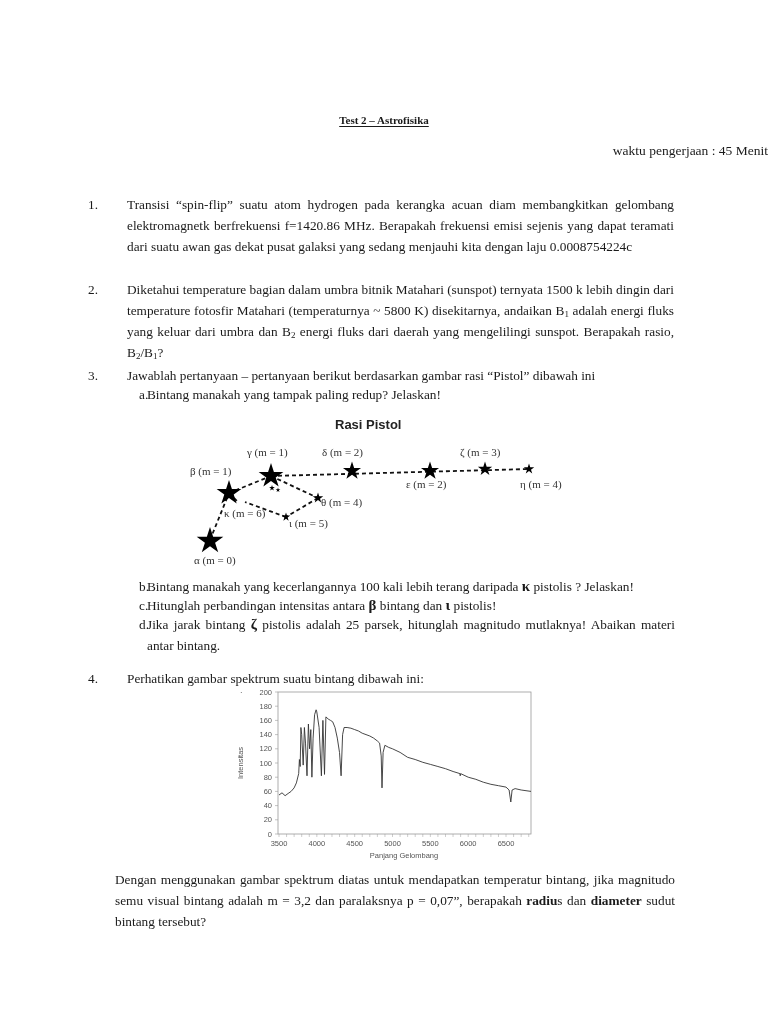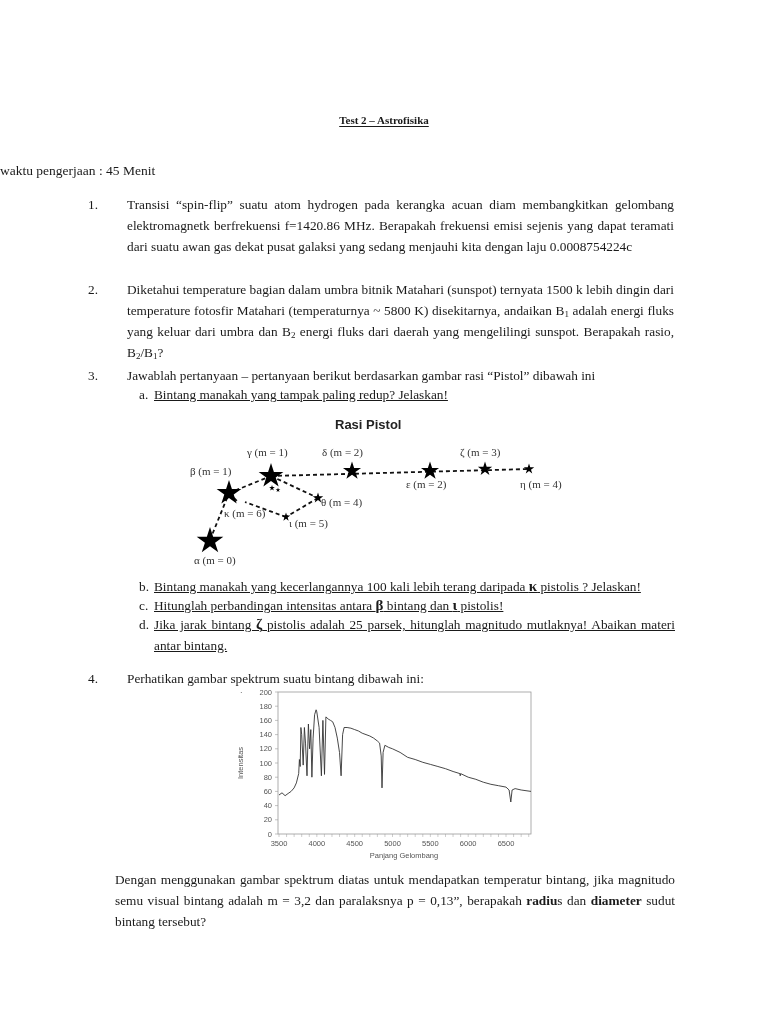--- a/index.html
+++ b/index.html
@@ -2,31 +2,31 @@
 <html><head>
 <meta charset="utf-8">
 <style>
   html, body { margin:0; padding:0; background:#ffffff; }
   body { width:768px; height:1024px; position:relative; overflow:hidden;
          font-family:"DejaVu Serif","Liberation Serif",serif; color:#1a1a1a; }
   .page { position:absolute; left:0; top:0; width:768px; height:1024px; }
   .title { position:absolute; top:114px; left:0; width:768px; text-align:center;
            font-family:"Liberation Serif",serif; font-weight:bold; font-size:11px; }
   .title span { text-decoration:underline; text-underline-offset:2px; }
-  .subtitle { position:absolute; top:143px; left:0; width:768px; text-align:left;
-              font-family:"Liberation Serif",serif; font-size:13.5px;margin-top:20px; }
+  .subtitle { position:absolute; top:143px; left:0; width:768px; text-align:right;
+              font-family:"Liberation Serif",serif; font-size:13.5px; }
   .q { position:absolute; left:88px; width:586px; font-family:"Liberation Serif",serif;
        font-size:13.3px; line-height:21px; }
   .q .num { position:absolute; left:0; top:0; width:24px; }
   .q .body { margin-left:39px; text-align:justify; }
   .q .body.last-left { text-align-last:left; }
   .sub { position:absolute; left:139px; width:536px; font-family:"Liberation Serif",serif;
          font-size:13.3px; line-height:21px; }
   .sub .letter { position:absolute; left:0; top:0; width:22px; }
-  .sub .body { margin-left:15px; text-align:justify;text-decoration:underline; }
+  .sub .body { margin-left:8px; text-align:justify; }
   .greek { font-weight:bold; font-size:15px; }
   sub { font-size:9px; vertical-align:-2px; line-height:0; }
   .bold { font-weight:bold; }
   .figure { position:absolute; }
   .fig-label { font-family:"Liberation Serif",serif; font-size:11px; fill:#333; }
   .fig-title { font-family:"Liberation Sans",sans-serif; font-size:13px; font-weight:bold; fill:#222; }
   .axis-text { font-family:"Liberation Sans",sans-serif; font-size:7.5px; fill:#555; }
   .closing { position:absolute; left:115px; top:869px; width:560px; font-family:"Liberation Serif",serif;
              font-size:13.3px; line-height:21px; text-align:justify; }
 </style>
@@ -185,15 +185,15 @@
         <text class="axis-text" x="392.51351351351354" y="846" text-anchor="middle">5000</text>
         <text class="axis-text" x="430.35135135135135" y="846" text-anchor="middle">5500</text>
         <text class="axis-text" x="468.18918918918916" y="846" text-anchor="middle">6000</text>
         <text class="axis-text" x="506.02702702702703" y="846" text-anchor="middle">6500</text>
       </g>
     <path id="spectrum-line" d="M279.0,795.0L282.0,792.8L285.1,795.7L288.1,793.5L291.1,791.4L294.1,787.9L296.4,782.9L298.7,773.6L299.4,759.5L300.2,766.5L300.9,727.5L301.7,734.6L303.2,765.1L304.4,727.5L305.5,743.1L307.0,775.8L308.4,724.0L309.6,748.8L310.8,729.6L311.9,777.2L313.1,738.1L314.6,714.7L316.1,709.8L316.8,711.9L319.1,727.5L321.4,775.8L322.9,720.4L324.5,774.4L325.9,716.9L328.2,719.0L330.5,720.4L332.7,721.8L335.0,727.5L337.3,738.1L339.5,752.4L341.1,775.8L342.6,734.6L344.1,727.5L347.1,727.5L350.9,728.2L354.7,729.6L358.5,731.0L362.2,733.2L366.0,734.6L369.8,736.0L373.6,738.1L377.4,741.0L379.6,743.1L381.2,755.9L382.0,787.9L383.1,752.4L384.9,745.3L388.7,747.4L392.5,748.8L400.1,752.4L407.6,757.3L415.2,759.5L422.8,762.3L430.4,764.4L437.9,766.5L445.5,768.7L453.1,771.5L459.9,773.6L460.2,775.8L460.6,773.6L468.2,777.2L475.8,779.3L483.3,782.2L490.9,784.3L498.5,785.7L506.0,787.1L509.1,790.0L510.8,802.0L512.1,790.0L515.1,788.6L521.2,790.0L531.0,791.4" fill="none" stroke="#333" stroke-width="0.9"></path>
     <text class="axis-text" x="404" y="858" text-anchor="middle">Panjang Gelombang</text>
     <text class="axis-text" transform="translate(243,763) rotate(-90)" text-anchor="middle">Intensitas</text>
   </svg>
 
-  <div class="closing"><span>Dengan menggunakan gambar spektrum diatas untuk mendapatkan temperatur bintang, jika magnitudo semu visual bintang adalah m = 3,2 dan paralaksnya p = 0,13”, berapakah </span><span class="bold">radiu</span><span>s dan </span><span class="bold">diameter</span><span> sudut bintang tersebut?</span></div>
+  <div class="closing"><span>Dengan menggunakan gambar spektrum diatas untuk mendapatkan temperatur bintang, jika magnitudo semu visual bintang adalah m = 3,2 dan paralaksnya p = 0,07”, berapakah </span><span class="bold">radiu</span><span>s dan </span><span class="bold">diameter</span><span> sudut bintang tersebut?</span></div>
 
 </div>
 
 </body></html>

